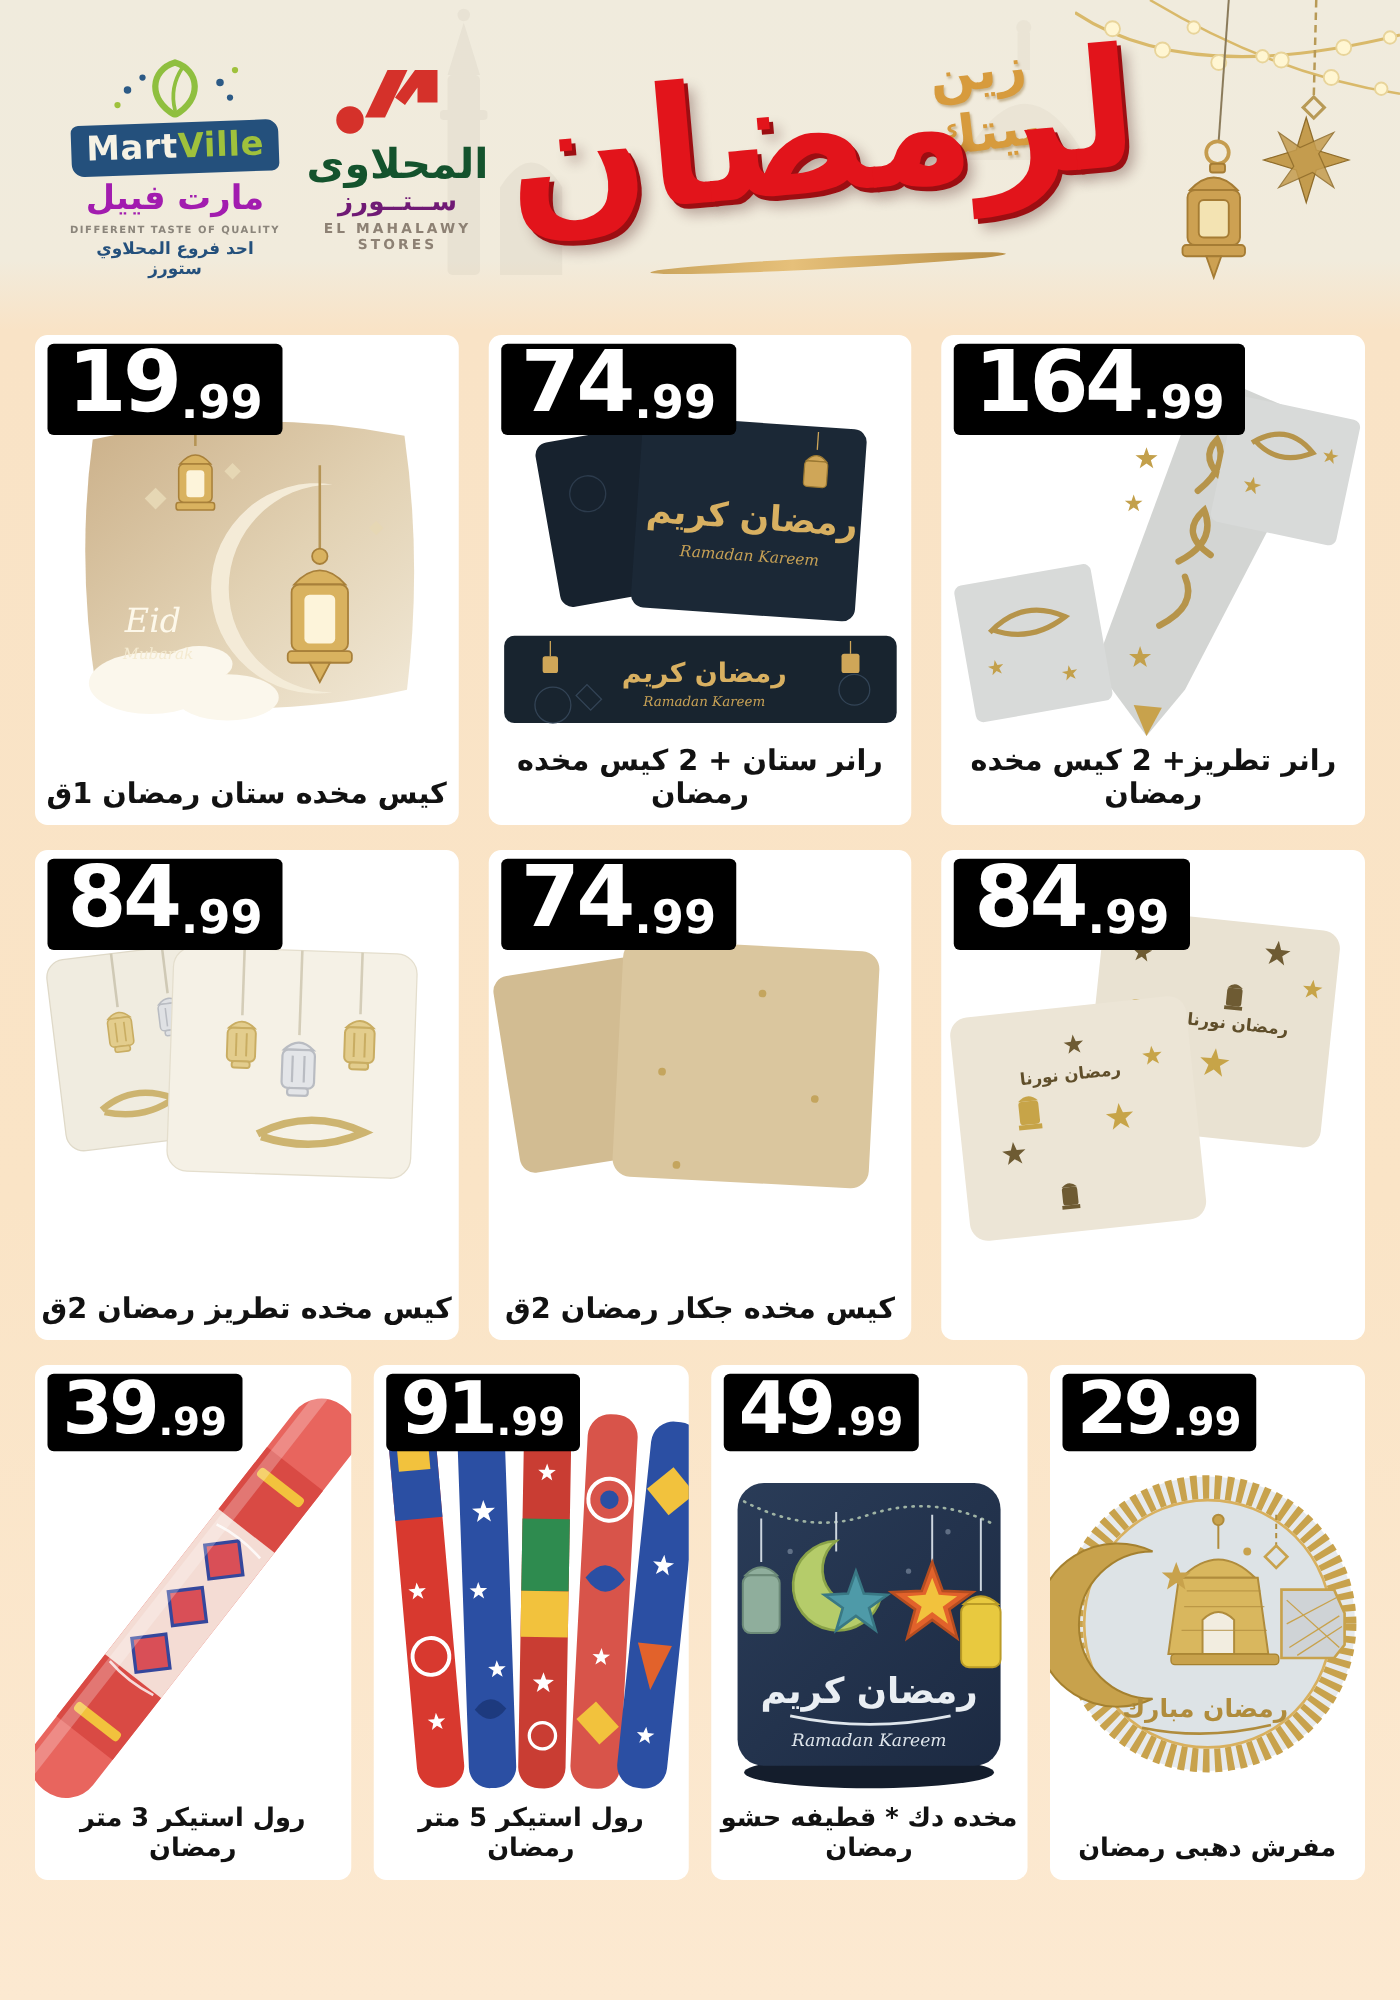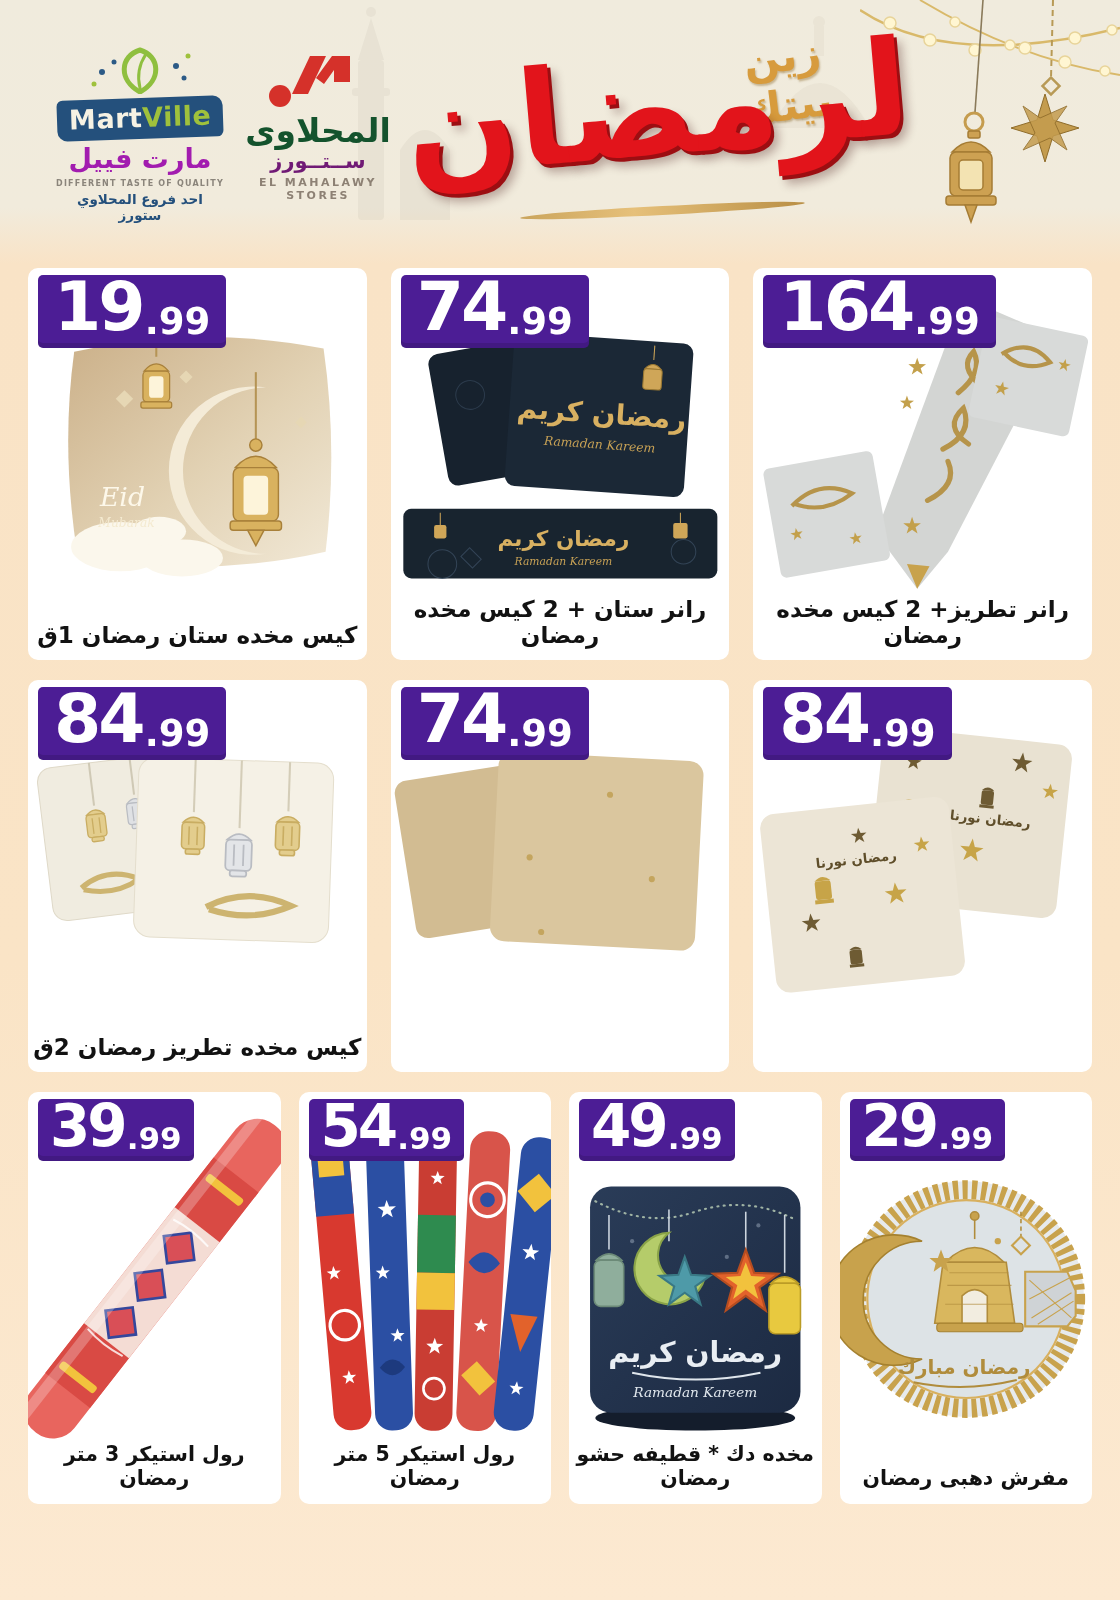--- a/index.html
+++ b/index.html
@@ -35,21 +35,21 @@
     text-shadow:3px 4px 0 #9c0e12,7px 9px 10px rgba(60,10,10,.30);}
   .title-swoosh{position:absolute;left:520px;top:206px;width:285px;height:9px;border-radius:50%;
     background:linear-gradient(90deg,#caa45c,#e6c07a 40%,#b98f45);transform:rotate(-3deg);}
   .deco{position:absolute;}
   
   .grid{position:absolute;top:268px;left:0;width:1120px;padding:0 28px;box-sizing:border-box;}
   .row{display:flex;gap:24px;margin-bottom:20px;}
   .row-4{gap:18px;}
   .card{flex:1;background:#ffffff;border-radius:10px;position:relative;height:392px;}
   .row-4 .card{height:412px;}
-  .badge{position:absolute;top:7px;left:10px;z-index:3;background:#4c1d95;border-radius:5px;
+  .badge{position:absolute;top:7px;left:10px;z-index:3;background:#000000;border-radius:5px;
     color:#fff;display:flex;align-items:flex-end;justify-content:center;padding:0 16px 8px;
     box-shadow:inset 0 -5px 0 rgba(0,0,0,.12);}
   .p-int{font-size:68px;font-weight:bold;letter-spacing:-3px;line-height:.95;}
   .p-dec{font-size:37px;font-weight:bold;margin-left:2px;line-height:1;}
   .row-4 .badge{padding:0 12px 7px;}
   .row-4 .p-int{font-size:58px;}
   .row-4 .p-dec{font-size:31px;}
   .art{position:absolute;top:14px;left:0;right:0;bottom:54px;z-index:1;display:flex;align-items:flex-end;justify-content:center;}
   .art svg{width:100%;height:100%;}
   .label{position:absolute;bottom:12px;left:0;width:100%;z-index:2;text-align:center;
@@ -391,20 +391,21 @@
             </g>
             <g fill="#c4a55e">
                 <circle cx="210" cy="85" r="3"></circle>
                 <circle cx="135" cy="150" r="3"></circle>
                 <circle cx="255" cy="165" r="3"></circle>
                 <circle cx="150" cy="222" r="3"></circle>
               </g>
             </g>
         </svg>
       </div>
+      <div class="label">كيس مخده جكار رمضان 2ق</div>
     </div>
 
     <div class="card">
       <div class="badge">
           <span class="p-int">84</span>
           <span class="p-dec">.99</span>
         </div>
       <div class="art">
         <svg viewBox="0 0 330 290">
           <defs>
@@ -489,21 +490,21 @@
               </g>
             <rect x="98" y="-30" width="10" height="370" fill="#ffffff" opacity=".25"></rect>
           </g>
         </svg>
       </div>
       <div class="label">رول استيكر 3 متر رمضان</div>
     </div>
 
     <div class="card">
       <div class="badge">
-          <span class="p-int">54</span>
+          <span class="p-int">91</span>
           <span class="p-dec">.99</span>
         </div>
       <div class="art">
         <svg viewBox="0 0 240 310">
           <defs>
               <g id="star8">
                 <path d="M0 -7 L1.7 -2.3 L6.7 -2.2 L2.7 .9 L4.1 5.7 L0 2.8 L-4.1 5.7 L-2.7 .9 L-6.7 -2.2 L-1.7 -2.3 Z" fill="#fff"></path>
               </g>
             </defs>
           <g transform="rotate(-5 40 160)">

